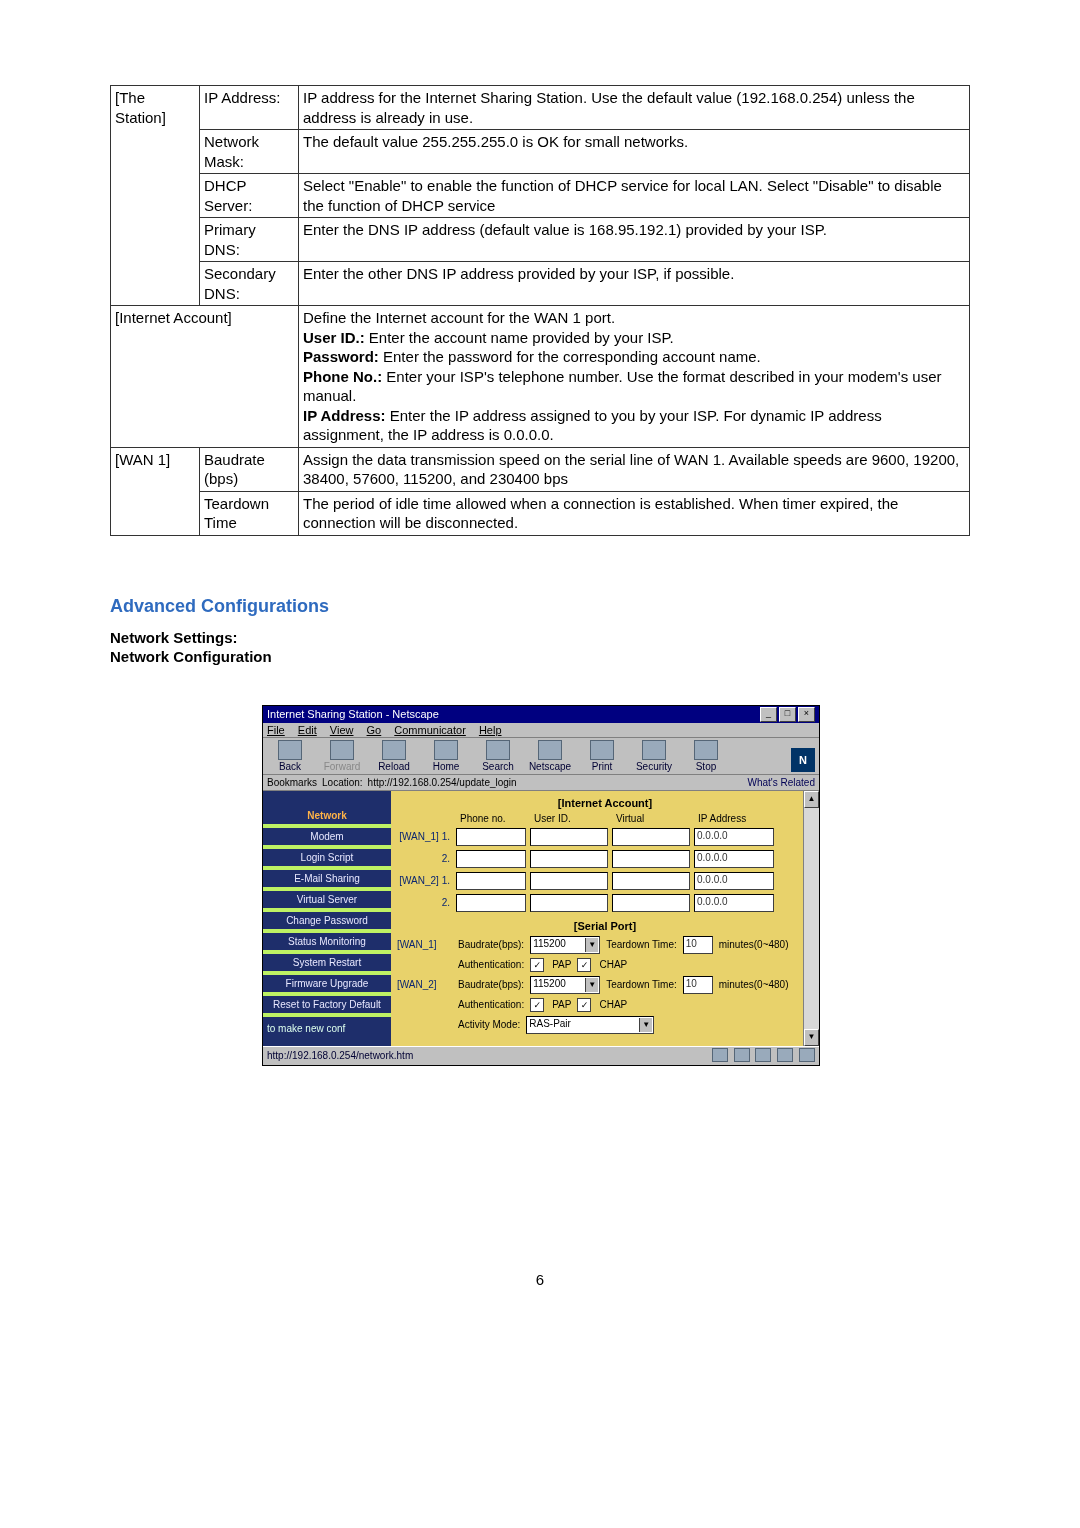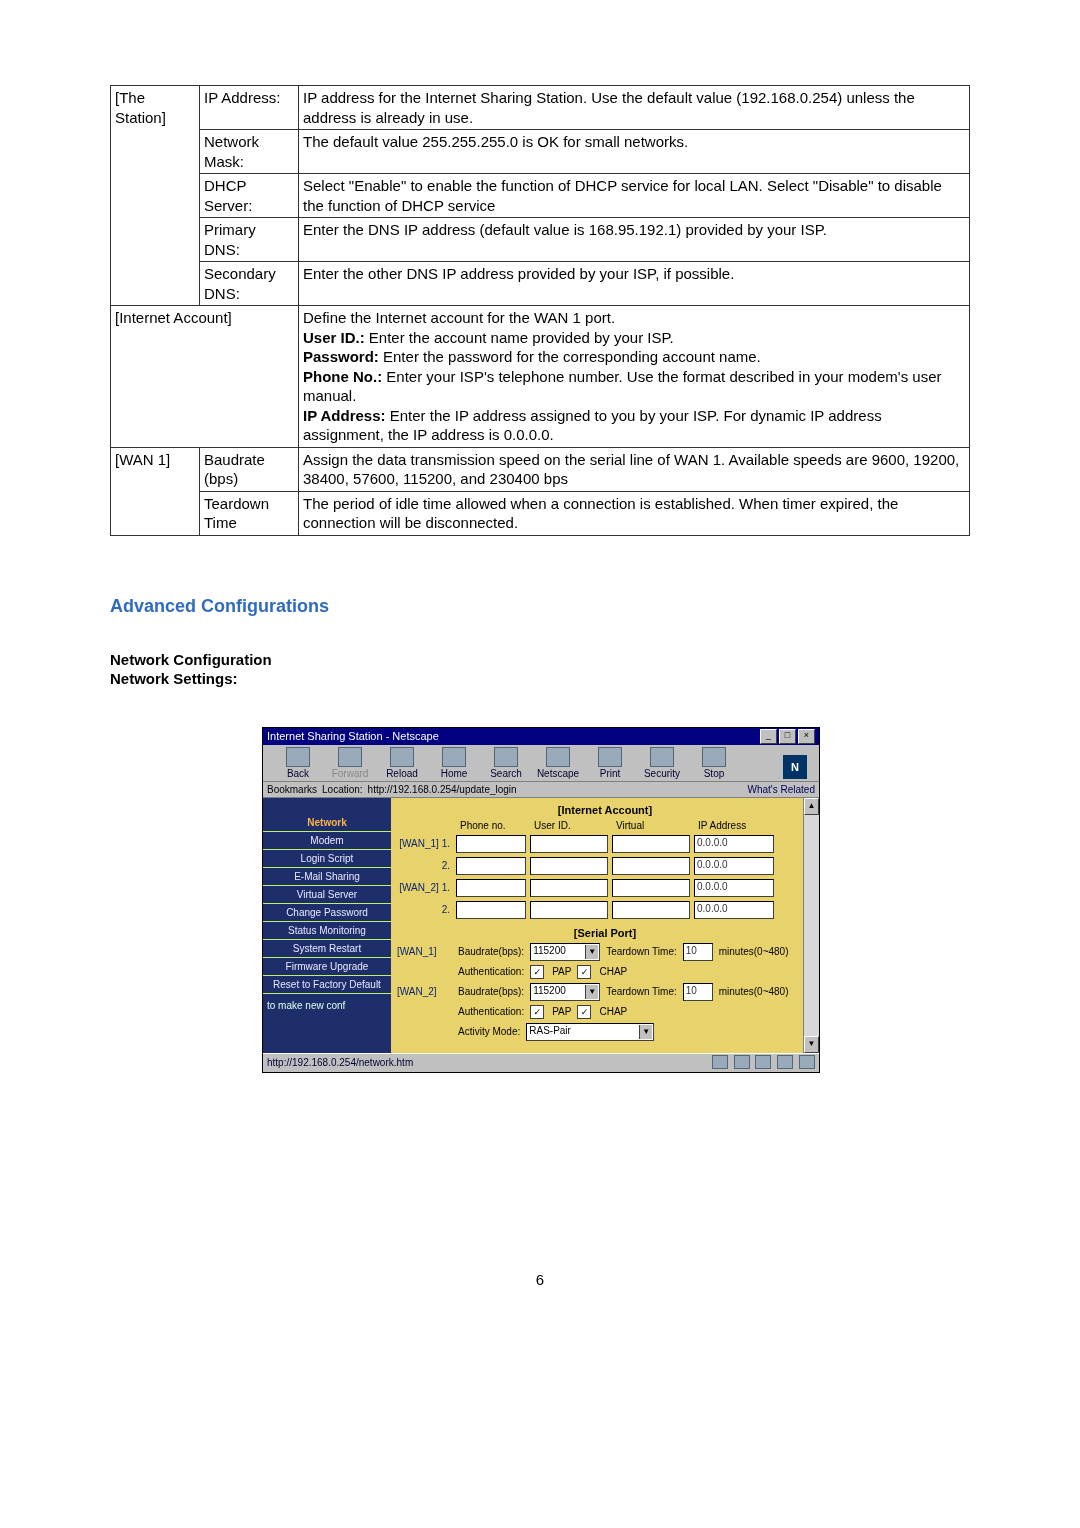--- a/index.html
+++ b/index.html
@@ -27,21 +27,21 @@
   table.cfg td {
     border: 1px solid #333;
     padding: 2px 4px;
     vertical-align: top;
   }
   .bold { font-weight: bold; }
   h3.adv {
     color: #2f6bbf;
     font-size: 18px;
     font-weight: bold;
-    margin: 60px 0 34px 0;
+    margin: 60px 0 12px 0;
   }
   .hdr-sub {
     font-size: 15px;
     font-weight: bold;
     margin: 0 0 2px 0;
   }
   .pagenum {
     position: absolute;
     bottom: 240px;
     left: 0; right: 0;
@@ -78,21 +78,21 @@
     width:15px; height:13px; background:#c0c0c0;
     border:1px solid #fff; border-right-color:#404040; border-bottom-color:#404040;
     font-size:9px; line-height:11px; text-align:center; color:#000;
   }
   .winbtn.close { background:#c0c0c0; color:#000; }
   .menubar {
     background:#c0c0c0; padding:1px 4px; border-bottom:1px solid #808080;
   }
   .menubar span { margin-right:10px; text-decoration:underline; text-decoration-color:#000; }
   .toolbar {
-    display:flex; align-items:flex-end; padding:2px 12px;
+    display:flex; align-items:flex-end; padding:2px 4px;
     background:#c0c0c0; border-bottom:1px solid #808080;
     gap:6px;
   }
   .tbtn {
     width:46px; text-align:center; font-size:10px; color:#003;
   }
   .tbtn .ico {
     width:22px; height:18px; margin:0 auto 1px auto; background:#9ab; border:1px solid #567;
   }
   .tbtn.disabled { color:#888; }
@@ -117,21 +117,21 @@
   }
   .sidebar {
     width:128px; background:#1e2e6b; color:#fff;
     font-size:10px;
   }
   .sidebar .head {
     background:#c82; color:#000; padding:2px 4px; font-weight:bold; font-size:10px;
     visibility:hidden; height:12px;
   }
   .sidebar .item {
-    border-bottom:1px solid #bef264; padding:3px 4px; text-align:center;
+    border-bottom:4px solid #bef264; padding:3px 4px; text-align:center;
     color:#e8e8ff; white-space:nowrap;
   }
   .sidebar .item.active { color:#ffb347; font-weight:bold;}
   .sidebar .note {
     padding:6px 4px; color:#dfe; font-size:10px; text-align:left;
   }
   .main {
     flex:1; background:#e8d26b; position:relative; padding:4px 6px 8px 6px;
     color:#000;
   }
@@ -234,32 +234,40 @@
       <td>Assign the data transmission speed on the serial line of WAN 1. Available speeds are 9600, 19200, 38400, 57600, 115200, and 230400 bps</td>
     </tr>
     <tr>
       <td>Teardown Time</td>
       <td>The period of idle time allowed when a connection is established. When timer expired, the connection will be disconnected.</td>
     </tr>
   </tbody>
     </table>
 
   <h3 class="adv">Advanced Configurations</h3>
+  <p class="hdr-sub">Network Settings:</p>
   <p class="hdr-sub">Network Configuration</p>
-  <p class="hdr-sub">Network Settings:</p>
 
   <div class="nswrap">
     <div class="nswin">
       <div class="titlebar">
         <span class="titletext">Internet Sharing Station - Netscape</span>
         <div class="winbtns">
           <div class="winbtn">_</div>
           <div class="winbtn">□</div>
           <div class="winbtn close">×</div>
         </div>
+      </div>
+      <div class="menubar">
+        <span>File</span>
+        <span>Edit</span>
+        <span>View</span>
+        <span>Go</span>
+        <span>Communicator</span>
+        <span>Help</span>
       </div>
       <div class="toolbar">
         <div class="tbtn"><div class="ico"></div><span>Back</span></div>
         <div class="tbtn disabled"><div class="ico"></div><span>Forward</span></div>
         <div class="tbtn"><div class="ico"></div><span>Reload</span></div>
         <div class="tbtn"><div class="ico"></div><span>Home</span></div>
         <div class="tbtn"><div class="ico"></div><span>Search</span></div>
         <div class="tbtn"><div class="ico"></div><span>Netscape</span></div>
         <div class="tbtn"><div class="ico"></div><span>Print</span></div>
         <div class="tbtn"><div class="ico"></div><span>Security</span></div>

